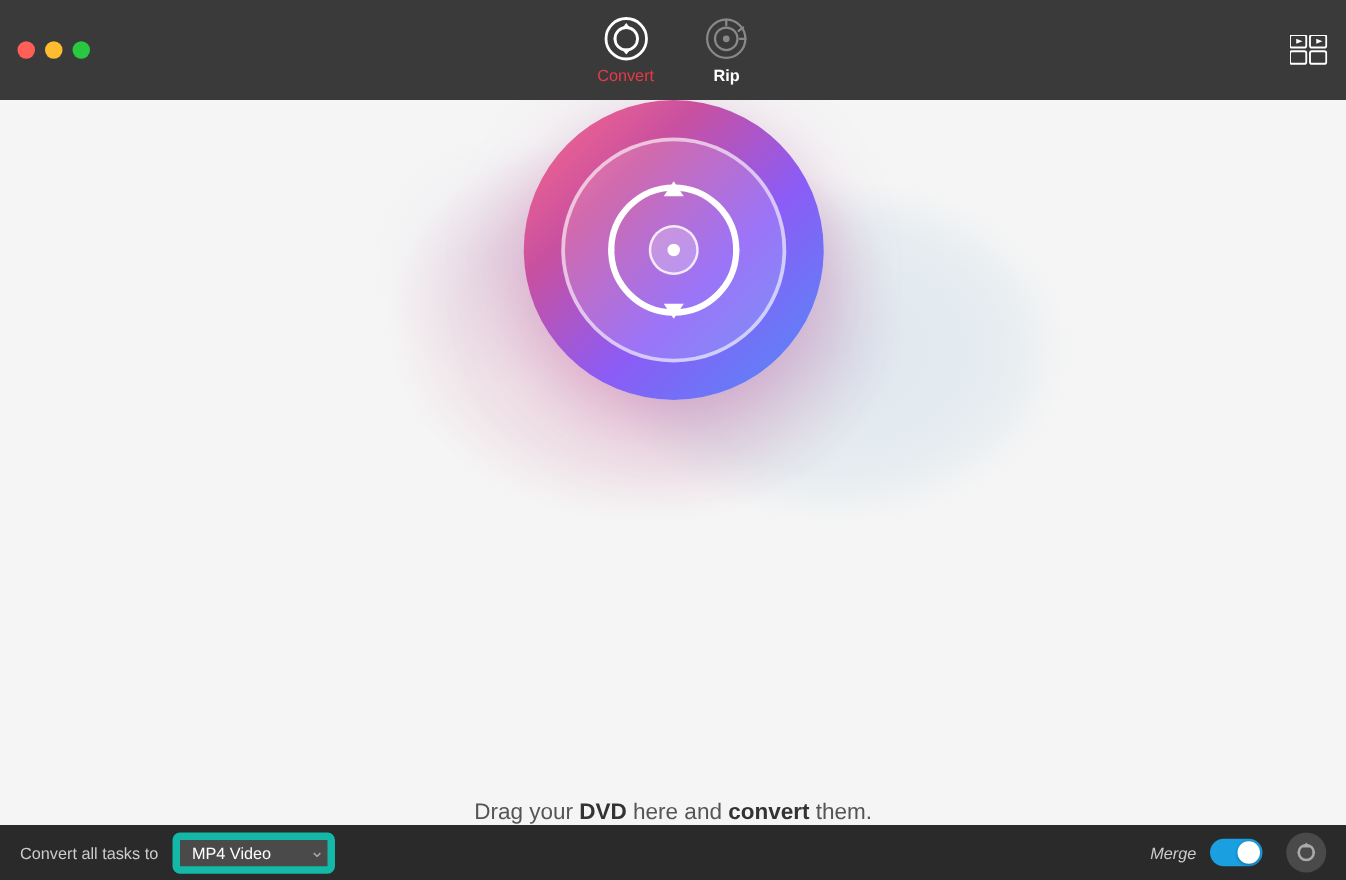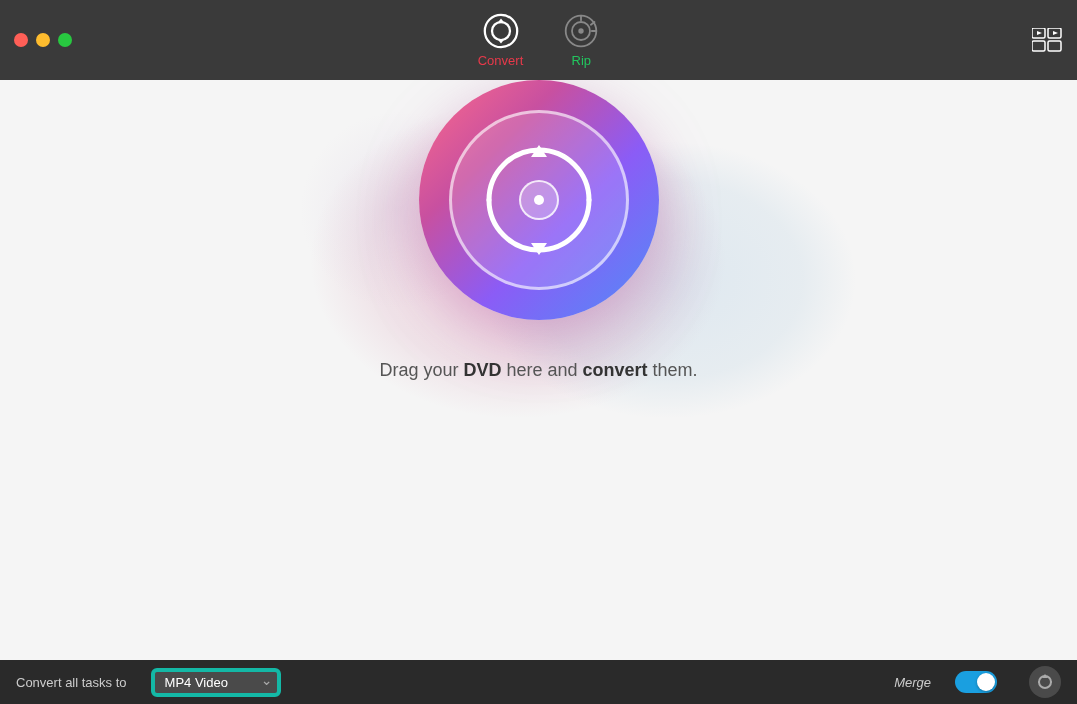--- a/index.html
+++ b/index.html
@@ -68,21 +68,22 @@
     .nav-tab .tab-label {
       font-size: 13px;
       font-weight: 500;
     }
 
     .nav-tab.active .tab-label {
       color: #e8394a;
     }
 
     .nav-tab:not(.active) .tab-label {
-      color: #22c55e;
+      color: #ffffff;
+      font-weight: bold;
     }
 
     .toolbar-right {
       position: absolute;
       right: 14px;
       top: 50%;
       transform: translateY(-50%);
     }
 
     .toolbar-icon {
@@ -95,21 +96,21 @@
     }
 
     
     .main-content {
       width: 100%;
       height: calc(704px - 80px - 44px);
       background: #f5f5f5;
       display: flex;
       flex-direction: column;
       align-items: center;
-      justify-content: flex-start;
+      justify-content: space-between;
       position: relative;
       overflow: hidden;
     }
 
     
     .blob-container {
       position: absolute;
       top: 0; left: 0; right: 0; bottom: 0;
       pointer-events: none;
     }
@@ -221,33 +222,33 @@
     }
 
     
     .bottom-bar {
       width: 100%;
       height: 44px;
       background: #2a2a2a;
       display: flex;
       align-items: center;
       padding: 0 16px;
-      gap: 24px;
+      gap: 11px;
     }
 
     .convert-label {
       color: #cccccc;
       font-size: 13px;
       white-space: nowrap;
     }
 
     .format-select {
       background: #4a4a4a;
       color: #ffffff;
-      border: 4px solid #14b8a6;
+      border: 6px solid #14b8a6;
       border-radius: 6px;
       padding: 3px 24px 3px 10px;
       font-size: 13px;
       appearance: none;
       -webkit-appearance: none;
       cursor: pointer;
       position: relative;
       outline: none;
       min-width: 130px;
     }

